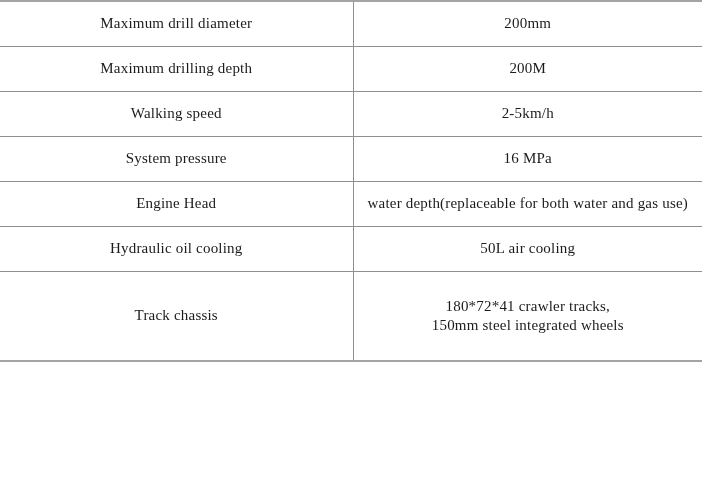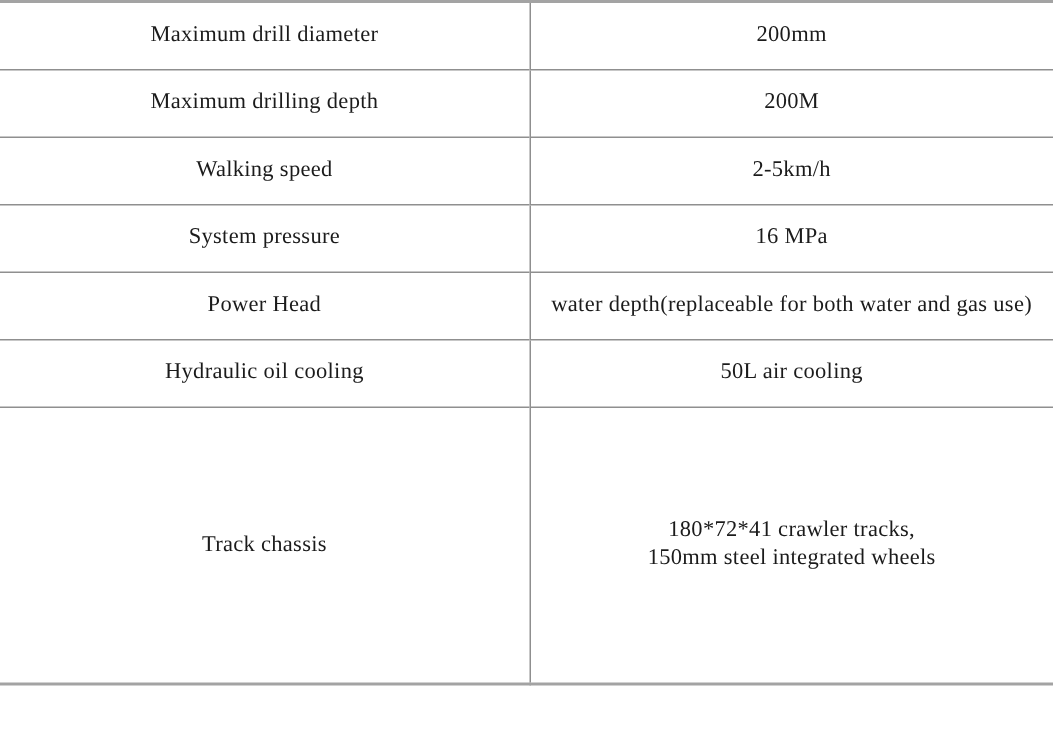--- a/index.html
+++ b/index.html
@@ -7,21 +7,21 @@
     padding: 0;
     background: var(--background, #ffffff);
   }
   body {
     width: 702px;
     height: 503px;
     overflow: hidden;
   }
   table.spec-table {
     width: 702px;
-    height: 457px;
+    height: 362px;
     table-layout: fixed;
     border-collapse: collapse;
     font-family: "Liberation Serif", "DejaVu Serif", serif;
     font-size: 15px;
     color: var(--text, #1b1b1b);
     border-bottom: 2px solid var(--border-outer, #a3a3a3);
     background: var(--background, #ffffff);
   }
   col.col-spec  { width: 353px; }
   col.col-value { width: 349px; }
@@ -64,21 +64,21 @@
     </tr>
     <tr class="spec-row">
       <td class="spec">Walking speed</td>
       <td class="value">2-5km/h</td>
     </tr>
     <tr class="spec-row">
       <td class="spec">System pressure</td>
       <td class="value">16 MPa</td>
     </tr>
     <tr class="spec-row">
-      <td class="spec">Power Head</td>
+      <td class="spec">Engine Head</td>
       <td class="value">water depth(replaceable for both water and gas use)</td>
     </tr>
     <tr class="spec-row">
       <td class="spec">Hydraulic oil cooling</td>
       <td class="value">50L air cooling</td>
     </tr>
     <tr class="spec-row row-last">
       <td class="spec">Track chassis</td>
       <td class="value">180*72*41 crawler tracks,
 150mm steel integrated wheels</td>

